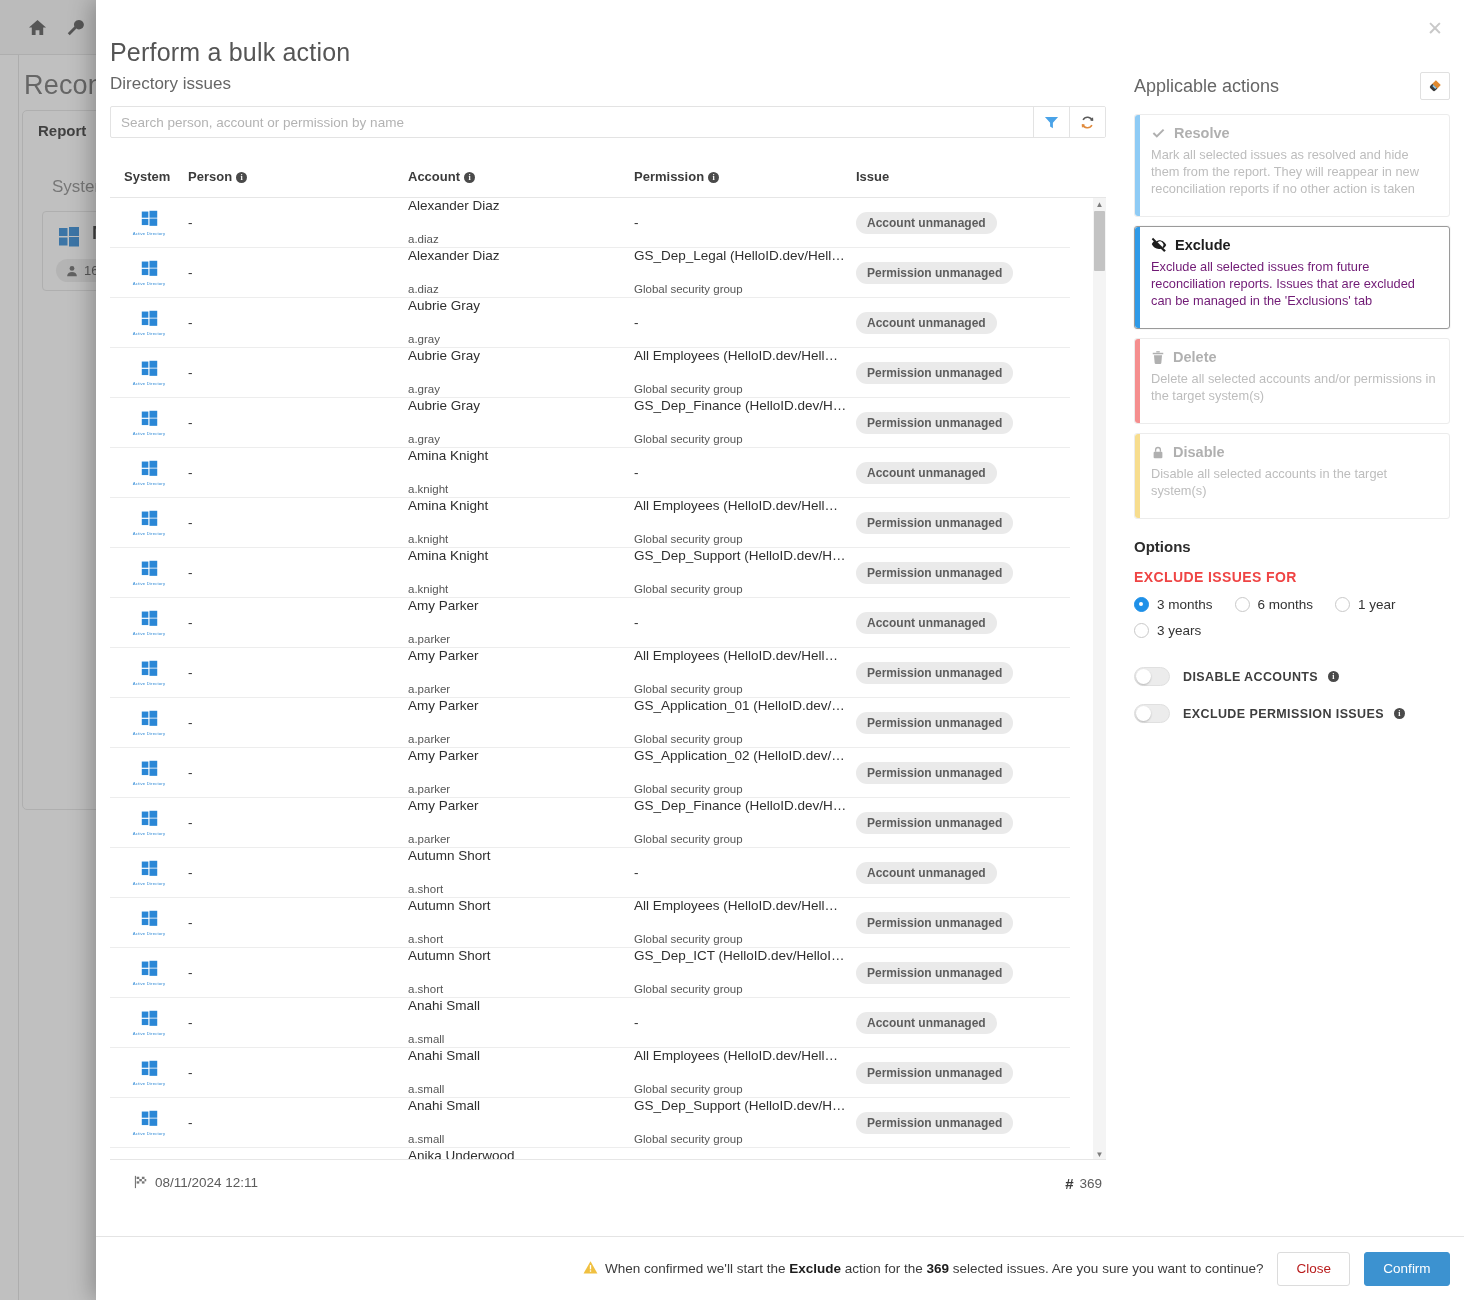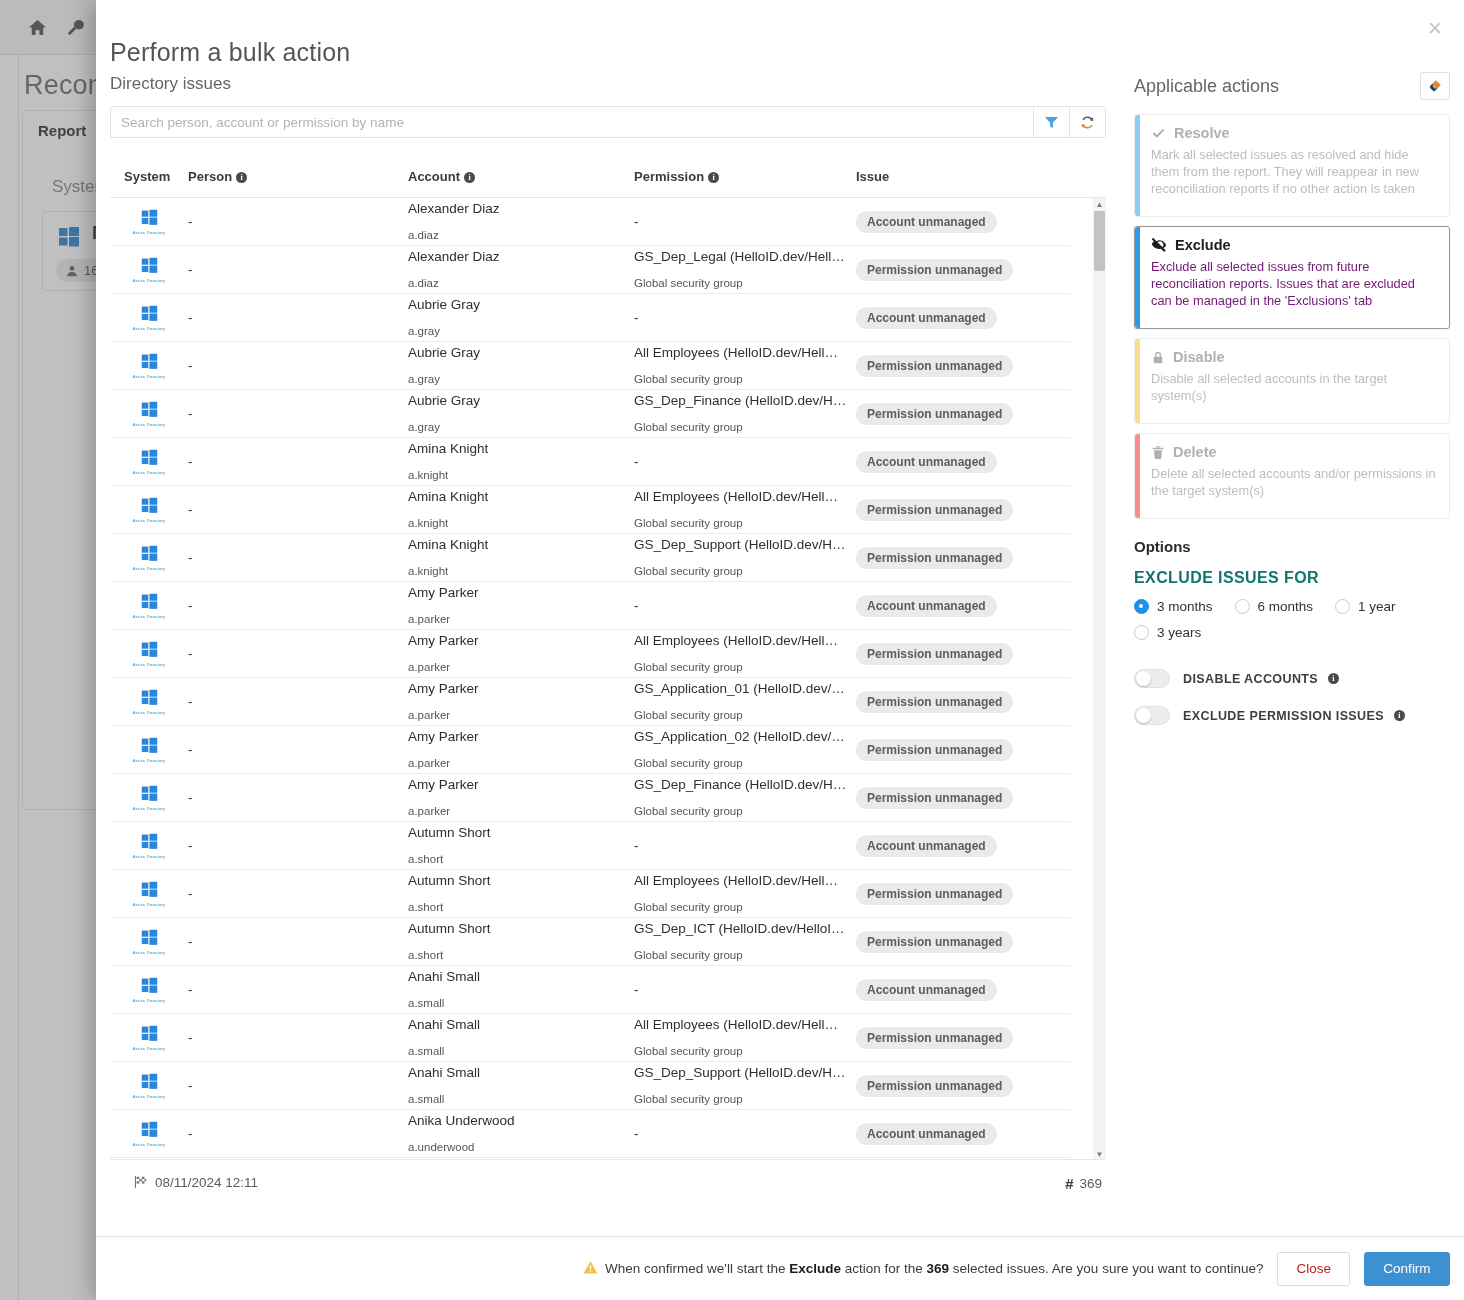--- a/index.html
+++ b/index.html
@@ -142,21 +142,21 @@
   }
   .tbl-rows { width: 960px; }
   .row {
     display: flex; align-items: center; min-height: 48px;
     border-bottom: 1px solid #ededed;
     font-size: 13.5px; color: #333;
   }
   .row .c-system { display: flex; align-items: center; justify-content: center;
                    padding-left: 0; width: 78px; }
   .cell-main { font-size: 13.5px; color: #2f2f2f; line-height: 15px; }
-  .cell-sub  { font-size: 11.5px; color: #565656; line-height: 15px; margin-top: 12px; }
+  .cell-sub  { font-size: 11.5px; color: #565656; line-height: 15px; margin-top: 19px; }
   .dash { color: #2f2f2f; }
   .badge {
     display: inline-block; background: #eaeaea; color: #5d5d5d;
     border-radius: 11px; padding: 4px 11px; font-size: 12px; font-weight: bold;
     white-space: nowrap;
   }
   .ad-icon-wrap { text-align: center; }
   .ad-label { font-size: 4.2px; color: #2a87d6; letter-spacing: .2px; display:block; margin-top:1px;}
 
   
@@ -224,21 +224,21 @@
     box-shadow: 0 0 0 1px rgba(0,0,0,0.03);
   }
   .ac-active .a-title { color: #1e1e1e; }
   .ac-active .a-desc  { color: #701a75; }
 
   .opt-title {
     font-size: 15px; font-weight: bold; color: #2c2c2c;
     margin: 19px 0 14px 0;
   }
   .opt-sub {
-    font-size: 16px; font-weight: bold; color: #0f766e;
+    font-size: 14px; font-weight: bold; color: #ef4444;
     letter-spacing: .4px; margin-bottom: 12px;
   }
   .radio-row { display: flex; align-items: center; flex-wrap: wrap; gap: 0; }
   .radio-item {
     display: flex; align-items: center; gap: 8px;
     margin-right: 22px; margin-bottom: 11px; cursor: pointer;
   }
   .radio-dot {
     width: 15px; height: 15px; border-radius: 50%;
     border: 1.6px solid #c9c9c9; background: #fff; position: relative;
@@ -829,45 +829,45 @@
                   <path fill="currentColor" d="M8 3.2c3.4 0 6.2 2.3 7.2 4.8-.5 1.2-1.4 2.4-2.6 3.3l-1.2-1.2A3.2 3.2 0 0 0 6.6 5.5L5.3 4.2A8.4 8.4 0 0 1 8 3.2z"></path>
                   <path fill="currentColor" d="M2.2 2L14 13.8l-1 1L9.9 11.7a8 8 0 0 1-1.9.2C4.6 11.9 1.8 9.6.8 7A8.7 8.7 0 0 1 4 3.2L1.2 3z"></path>
                   <rect x="1" y="1.2" width="1.9" height="18" transform="rotate(-45 2 2)" fill="currentColor"></rect>
                 </svg>
               </span>
               <span>Exclude</span>
             </div>
             <div class="a-desc">Exclude all selected issues from future reconciliation reports. Issues that are excluded can be managed in the 'Exclusions' tab</div>
           </div>
           <div class="action-card ac-muted">
-            <span style="position:absolute;left:0;top:0;bottom:0;width:5px;background:#f7dd8e;border-radius:3px 0 0 3px"></span>
-            <div class="a-title">
-              <span style="display:flex;color:inherit">
-                <svg width="14" height="15" viewBox="0 0 16 16">
-                  <path fill="currentColor" d="M4.5 7V5a3.5 3.5 0 1 1 7 0v2h-1.5V5a2 2 0 1 0-4 0v2z"></path>
-                  <rect x="3" y="7" width="10" height="7.5" rx="1.2" fill="currentColor"></rect>
-                </svg>
-              </span>
-              <span>Disable</span>
-            </div>
-            <div class="a-desc">Disable all selected accounts in the target system(s)</div>
-          </div>
-          <div class="action-card ac-muted">
             <span style="position:absolute;left:0;top:0;bottom:0;width:5px;background:#f58e8e;border-radius:3px 0 0 3px"></span>
             <div class="a-title">
               <span style="display:flex;color:inherit">
                 <svg width="14" height="15" viewBox="0 0 16 16">
                   <rect x="2" y="2.6" width="12" height="1.7" fill="currentColor"></rect>
                   <rect x="6" y="0.8" width="4" height="1.5" fill="currentColor"></rect>
                   <path fill="currentColor" d="M3.4 5.3h9.2l-.8 9.1a1 1 0 0 1-1 .9H5.2a1 1 0 0 1-1-.9z"></path>
                 </svg>
               </span>
               <span>Delete</span>
             </div>
             <div class="a-desc">Delete all selected accounts and/or permissions in the target system(s)</div>
+          </div>
+          <div class="action-card ac-muted">
+            <span style="position:absolute;left:0;top:0;bottom:0;width:5px;background:#f7dd8e;border-radius:3px 0 0 3px"></span>
+            <div class="a-title">
+              <span style="display:flex;color:inherit">
+                <svg width="14" height="15" viewBox="0 0 16 16">
+                  <path fill="currentColor" d="M4.5 7V5a3.5 3.5 0 1 1 7 0v2h-1.5V5a2 2 0 1 0-4 0v2z"></path>
+                  <rect x="3" y="7" width="10" height="7.5" rx="1.2" fill="currentColor"></rect>
+                </svg>
+              </span>
+              <span>Disable</span>
+            </div>
+            <div class="a-desc">Disable all selected accounts in the target system(s)</div>
           </div>
         </div>
 
       <div class="opt-title">Options</div>
       <div class="opt-sub">EXCLUDE ISSUES FOR</div>
       <div class="radio-row" id="durations">
           <div class="radio-item">
             <span class="radio-dot on"></span>
             <span>3 months</span>
           </div>

